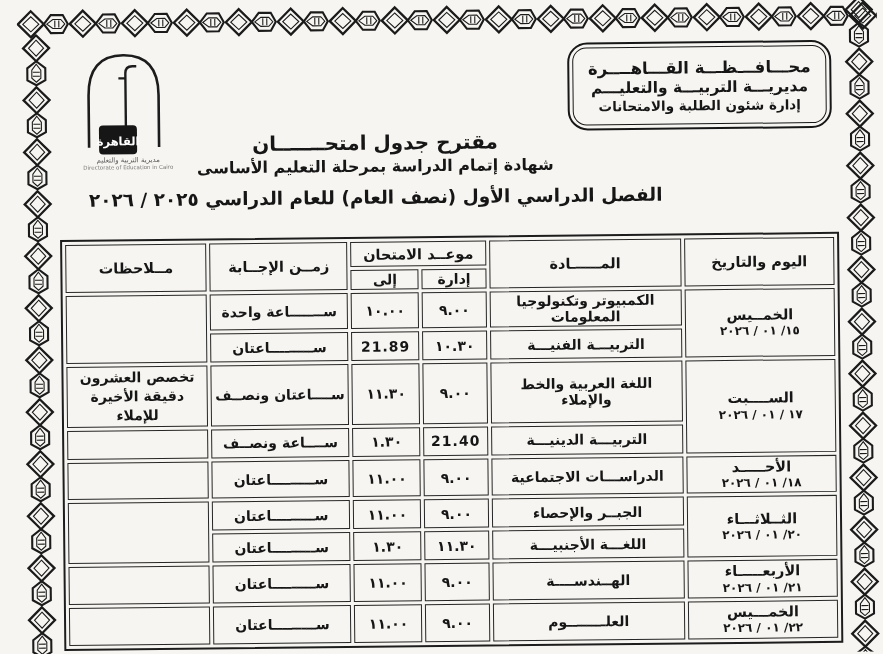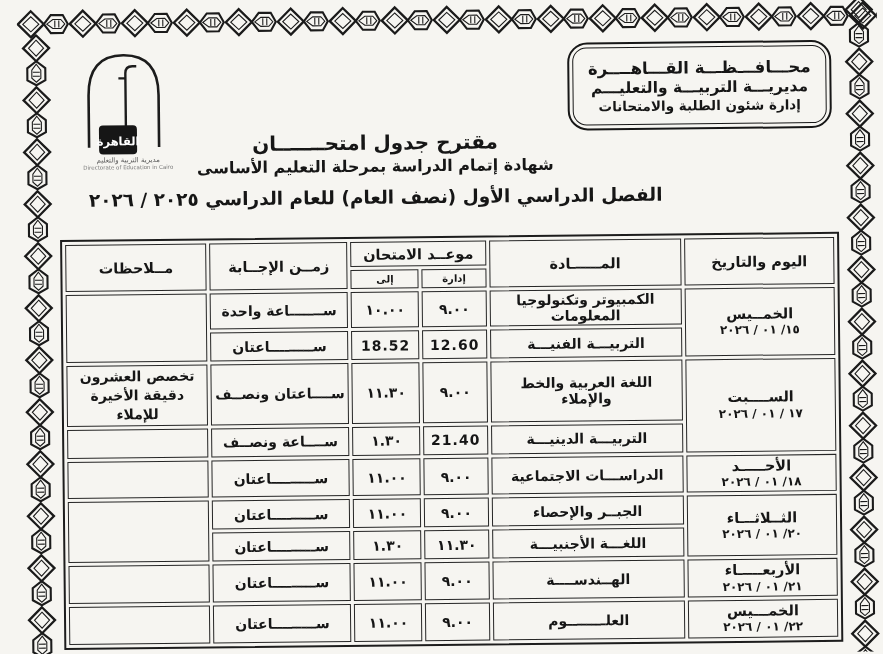--- a/index.html
+++ b/index.html
@@ -45,21 +45,21 @@
     border:2.5px solid #1d1d1d;
   }
   .exam th, .exam td {
     border:1.6px solid #262626;
     text-align:center; vertical-align:middle;
     font-weight:bold; padding:1px 3px;
     overflow:hidden;
   }
   .exam thead th { font-size:14.5px; }
   .exam .h-top { height:25px; }
-  .exam .h-sub { height:19px; font-size:10px; }
+  .exam .h-sub { height:19px; font-size:14px; }
   .exam td { font-size:14px; height:29px; }
   .day-name { font-size:14.5px; line-height:1.25; }
   .day-date { font-size:12px; line-height:1.3; letter-spacing:0.5px; }
   .subject-cell { font-size:13.5px; }
   .time-cell { font-size:13.5px; letter-spacing:1px;margin-top:24px; }
   .duration-cell { font-size:13.5px; }
   .notes-cell { font-size:11px; line-height:1.35; }
 </style>
 </head>
 <body>
@@ -430,22 +430,22 @@
             <div class="day-date">١٥/ ٠١ / ٢٠٢٦</div>
           </td>
           <td class="subject-cell">الكمبيوتر وتكنولوجيا المعلومات</td>
           <td class="time-cell">٩.٠٠</td>
           <td class="time-cell">١٠.٠٠</td>
           <td class="duration-cell">ســـــــاعة واحدة</td>
           <td class="notes-cell" rowspan="2"></td>
         </tr>
         <tr>
           <td class="subject-cell">التربيـــة الفنيـــة</td>
-          <td class="time-cell">12.60</td>
-          <td class="time-cell">18.52</td>
+          <td class="time-cell">١٠.٣٠</td>
+          <td class="time-cell">21.89</td>
           <td class="duration-cell">ســـــــــاعتان</td>
         </tr>
         <tr>
           <td class="day-cell" rowspan="2">
             <div class="day-name">الســــبت</div>
             <div class="day-date">١٧ / ٠١ / ٢٠٢٦</div>
           </td>
           <td class="subject-cell">اللغة العربية والخط والإملاء</td>
           <td class="time-cell">٩.٠٠</td>
           <td class="time-cell">١١.٣٠</td>

